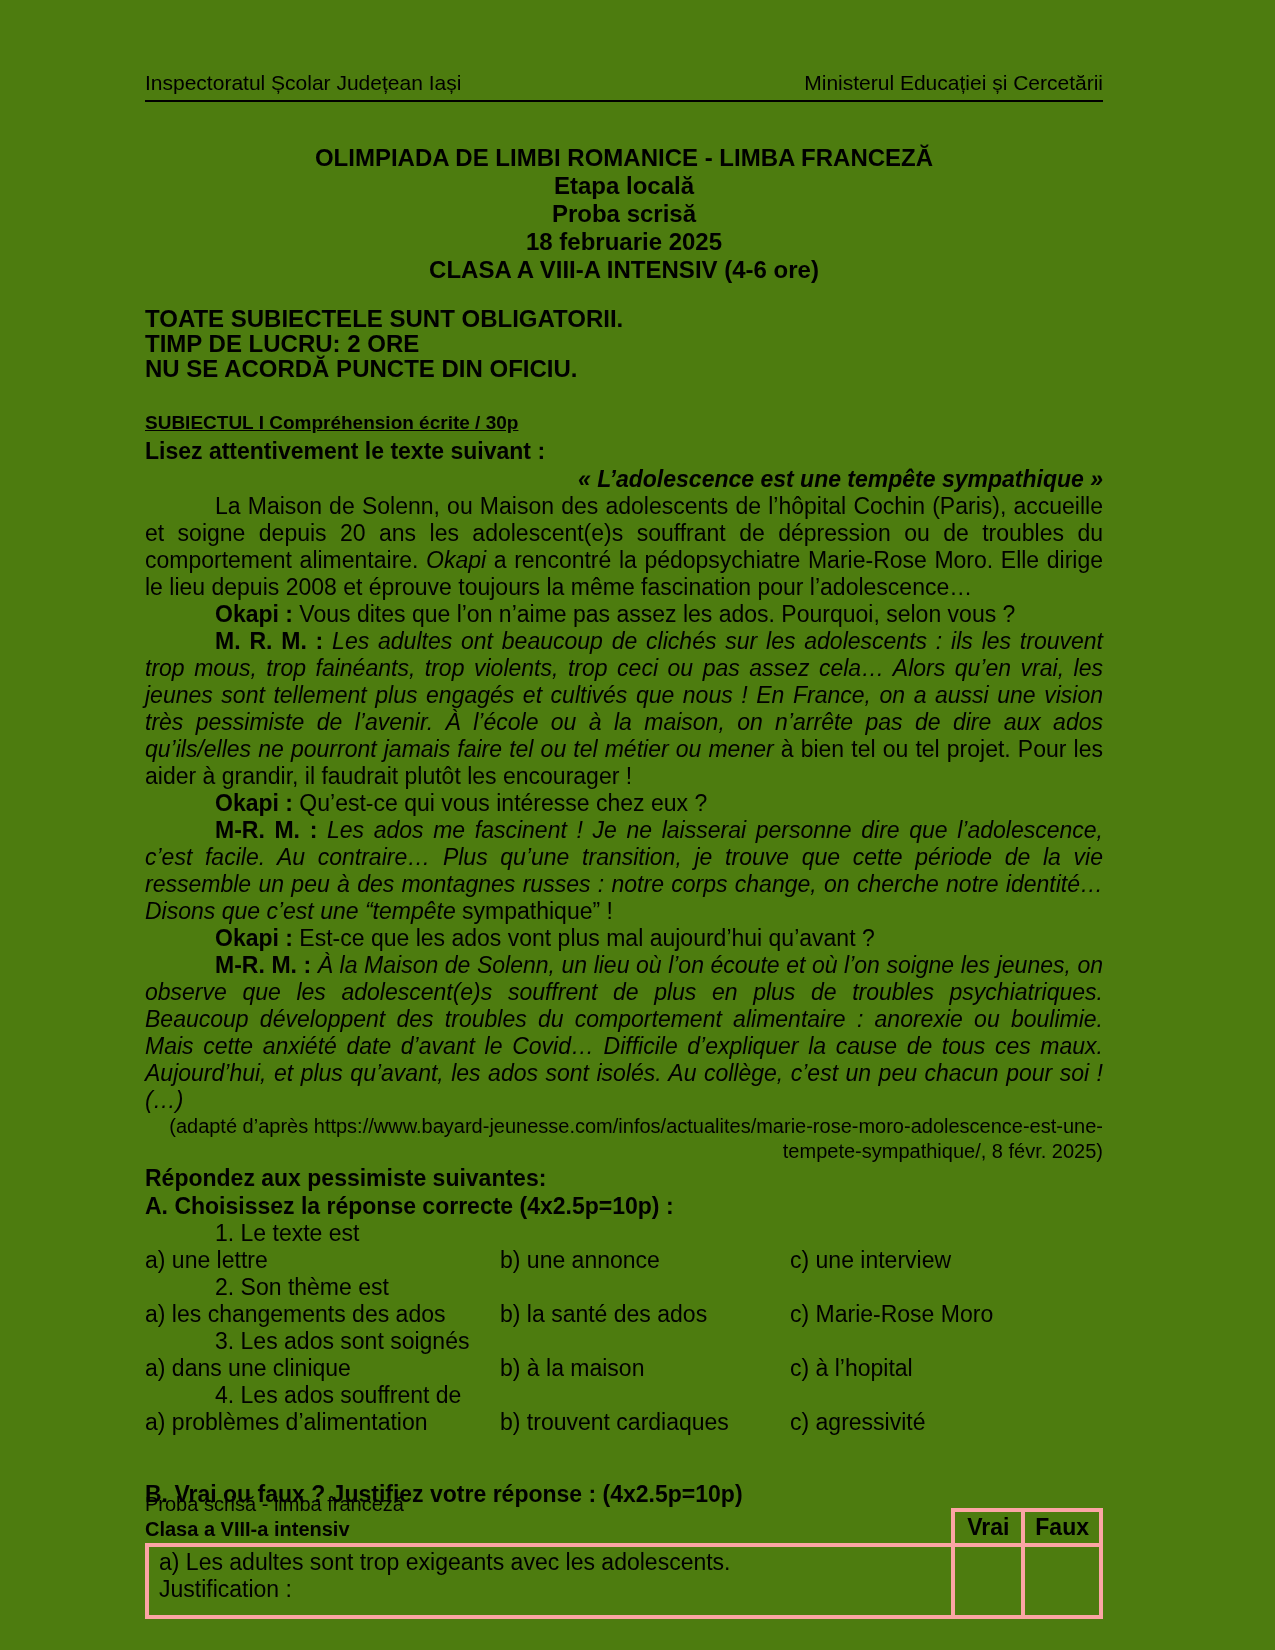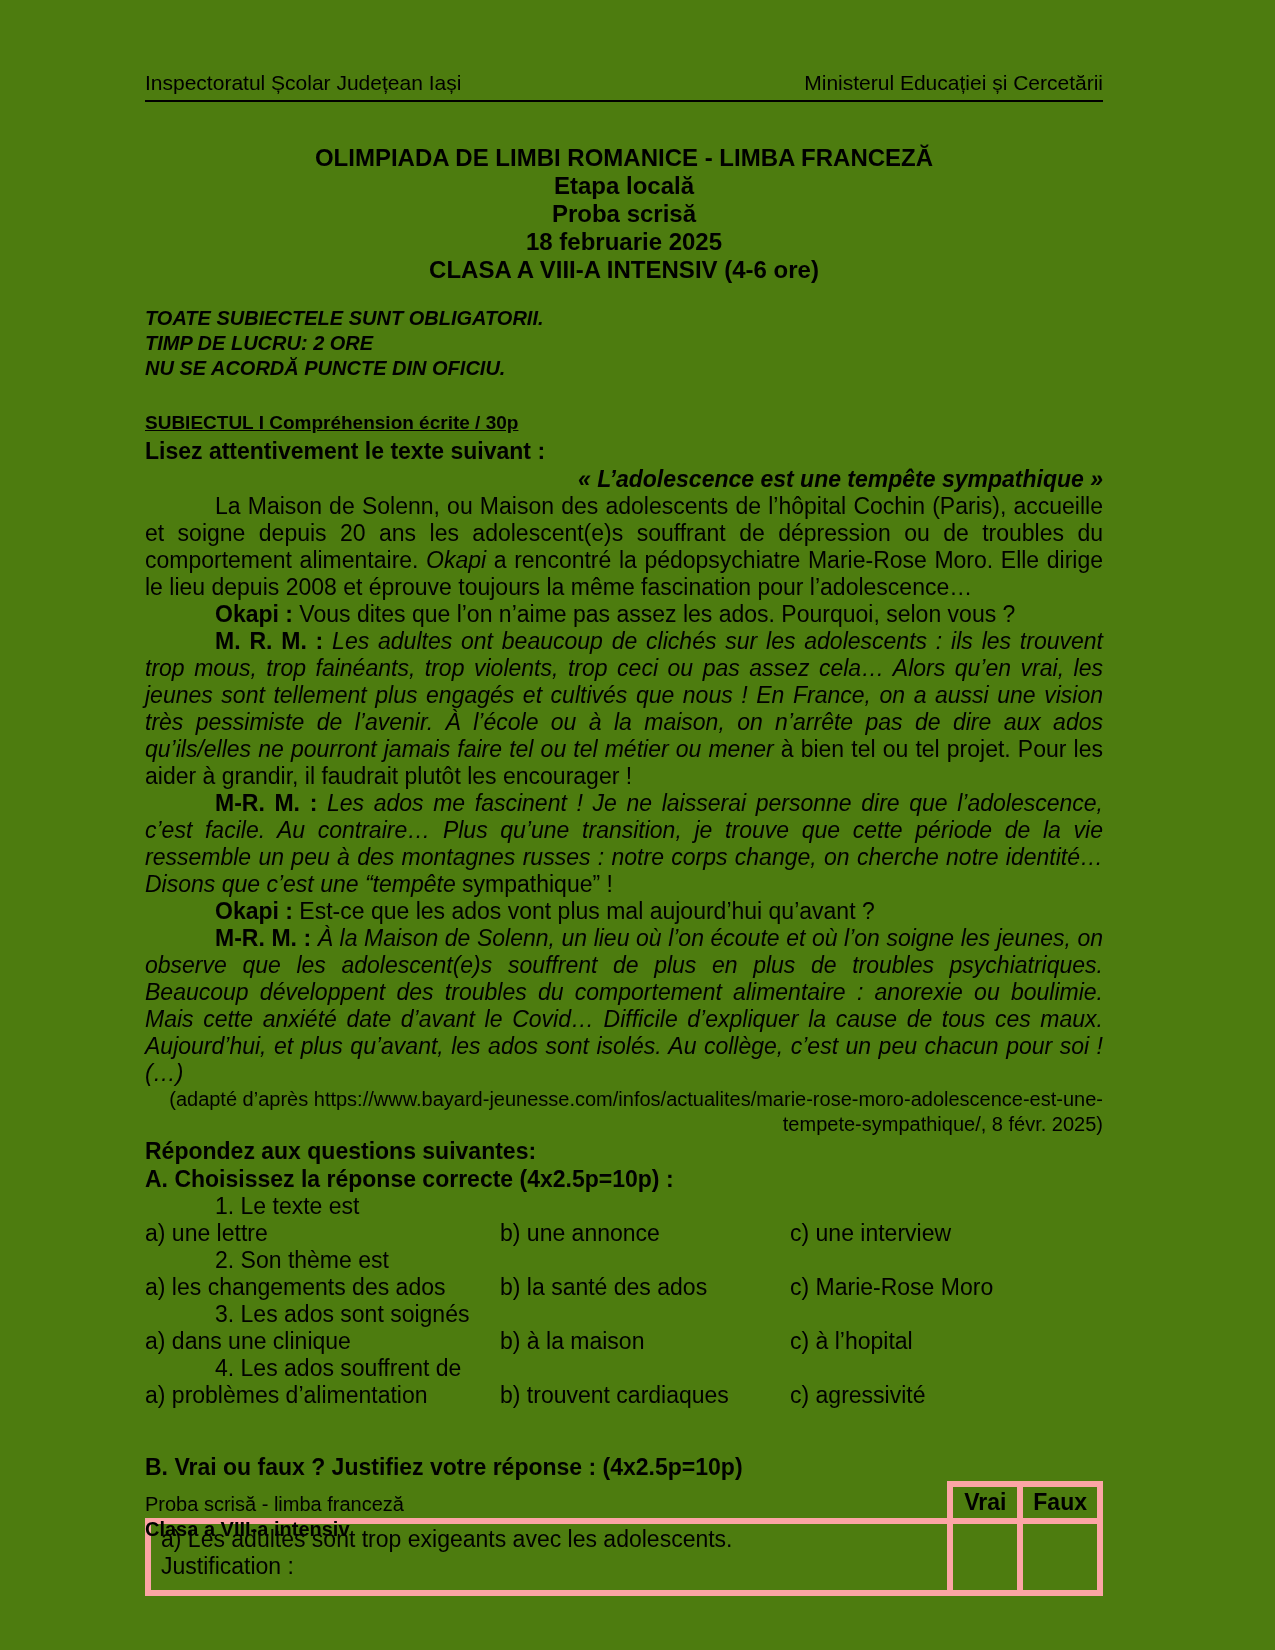--- a/index.html
+++ b/index.html
@@ -27,24 +27,23 @@
   }
   .title-block {
     text-align: center;
     font-weight: bold;
     font-size: 24px;
     line-height: 28px;
     margin-bottom: 22px;
   }
   .instructions {
     font-weight: bold;
-    font-size: 20px;
+    font-size: 24px;
     line-height: 25px;
     margin-bottom: 28px;
-    font-style: italic;
   }
   .subject-heading { font-size: 19px; line-height: 28px; font-weight: bold; }
   .subject-heading .heading-text { text-decoration: underline; }
   .read-line { font-size: 23px; line-height: 28px; font-weight: bold; }
   .passage-title {
     text-align: right; font-weight: bold; font-style: italic;
     font-size: 23px; line-height: 28px;
   }
   .para {
     font-size: 23px; line-height: 27px;
@@ -62,21 +61,21 @@
   .options {
     display: grid;
     grid-template-columns: 355px 290px 1fr;
     font-size: 23px; line-height: 27px;
   }
   .section-b-heading {
     font-weight: bold; font-size: 23px; line-height: 28px;
     margin-top: 44px; margin-bottom: 0;
   }
   table.tf { border-collapse: collapse; width: 100%; font-size: 23px; line-height: 27px; }
-  table.tf td { border: 6px solid #fca5a5; padding: 2px 10px; vertical-align: top; }
+  table.tf td { border: 4px solid #fca5a5; padding: 2px 10px; vertical-align: top; }
   table.tf td.blank { border: none; }
   table.tf td.colhead { font-weight: bold; text-align: center; width: 70px; }
   table.tf td.colhead2 { font-weight: bold; text-align: center; width: 76px; }
   table.tf td.statement-cell { height: 72px; }
   .footer {
     position: absolute;
     left: 145px; bottom: 108px;
     font-size: 20px; line-height: 25px;
   }
   .footer .bold { font-weight: bold; }
@@ -110,30 +109,31 @@
   </div>
   <div class="read-line">Lisez attentivement le texte suivant :</div>
   <div class="passage-title">« L’adolescence est une tempête sympathique »</div>
 
   <p class="para"><span>La Maison de Solenn, ou Maison des adolescents de l’hôpital Cochin (Paris), accueille et soigne depuis 20 ans les adolescent(e)s souffrant de dépression ou de troubles du comportement alimentaire. </span><i>Okapi</i><span> a rencontré la pédopsychiatre Marie-Rose Moro. Elle dirige le lieu depuis 2008 et éprouve toujours la même fascination pour l’adolescence…</span></p>
 
   <p class="para"><b>Okapi :</b><span> Vous dites que l’on n’aime pas assez les ados. Pourquoi, selon vous ?</span></p>
 
   <p class="para"><b>M. R. M. :</b><i> Les adultes ont beaucoup de clichés sur les adolescents : ils les trouvent trop mous, trop fainéants, trop violents, trop ceci ou pas assez cela… Alors qu’en vrai, les jeunes sont tellement plus engagés et cultivés que nous ! En France, on a aussi une vision très pessimiste de l’avenir. À l’école ou à la maison, on n’arrête pas de dire aux ados qu’ils/elles ne pourront jamais faire tel ou tel métier ou mener </i><span>à bien tel ou tel projet. Pour les aider à grandir, il faudrait plutôt les encourager !</span></p>
 
+  <p class="para"><b>Okapi :</b><span> Qu’est-ce qui vous intéresse chez eux ?</span></p>
 
   <p class="para"><b>M-R. M. :</b><i> Les ados me fascinent ! Je ne laisserai personne dire que l’adolescence, c’est facile. Au contraire… Plus qu’une transition, je trouve que cette période de la vie ressemble un peu à des montagnes russes : notre corps change, on cherche notre identité… Disons que c’est une “tempête </i><span>sympathique” !</span></p>
 
   <p class="para"><b>Okapi :</b><span> Est-ce que les ados vont plus mal aujourd’hui qu’avant ?</span></p>
 
   <p class="para"><b>M-R. M. :</b><i> À la Maison de Solenn,  un lieu où l’on écoute et où l’on soigne les jeunes, on observe que les adolescent(e)s souffrent de plus en plus de troubles psychiatriques. Beaucoup développent des troubles du comportement alimentaire : anorexie ou boulimie. Mais cette anxiété date d’avant le Covid… Difficile d’expliquer la cause de tous ces maux. Aujourd’hui, et plus qu’avant, les ados sont isolés. Au collège, c’est un peu chacun pour soi ! (…)</i></p>
 
   <div class="source">(adapté d’après https://www.bayard-jeunesse.com/infos/actualites/marie-rose-moro-adolescence-est-une-tempete-sympathique/, 8 févr. 2025)</div>
 
-  <div class="q-heading">Répondez aux questions suivantes:</div>
+  <div class="q-heading">Répondez aux pessimiste suivantes:</div>
   <div class="q-heading">A. Choisissez la réponse correcte (4x2.5p=10p) :</div>
 
   <div class="stem">1. Le texte est</div>
   <div class="options">
     <span>a) une lettre</span>
     <span>b) une annonce</span>
     <span>c) une interview</span>
   </div>
 
   <div class="stem">2. Son thème est</div>

